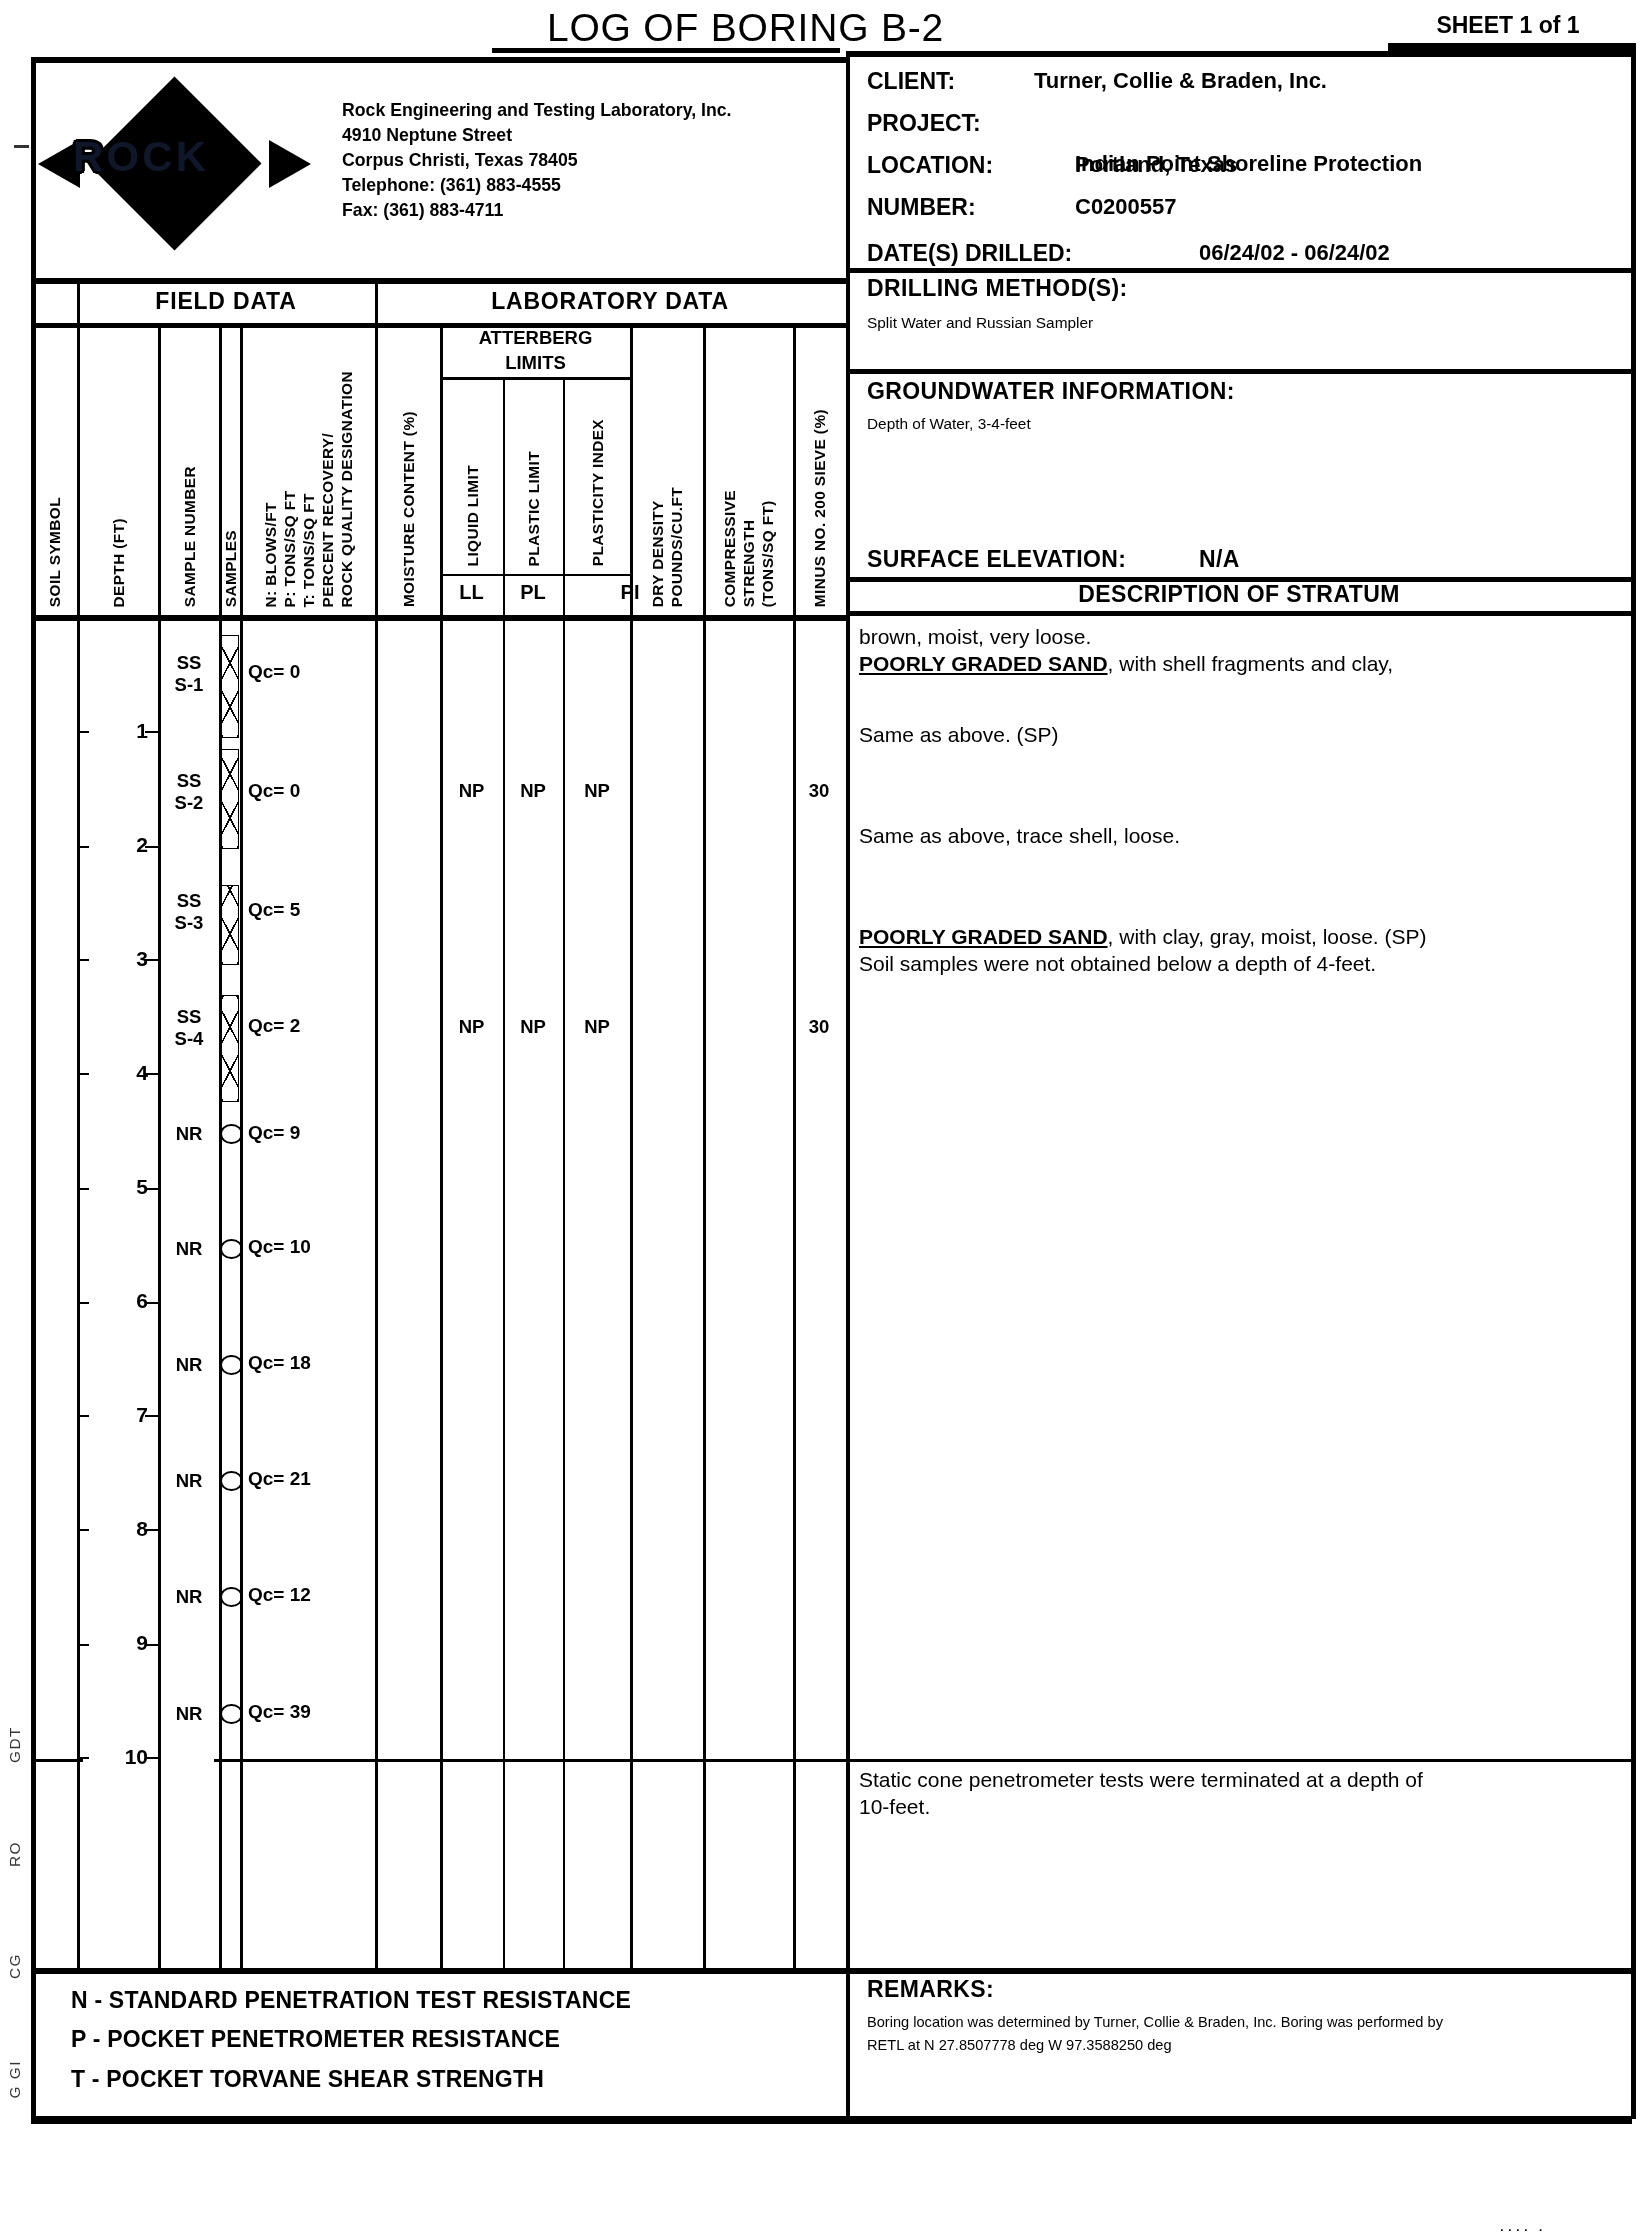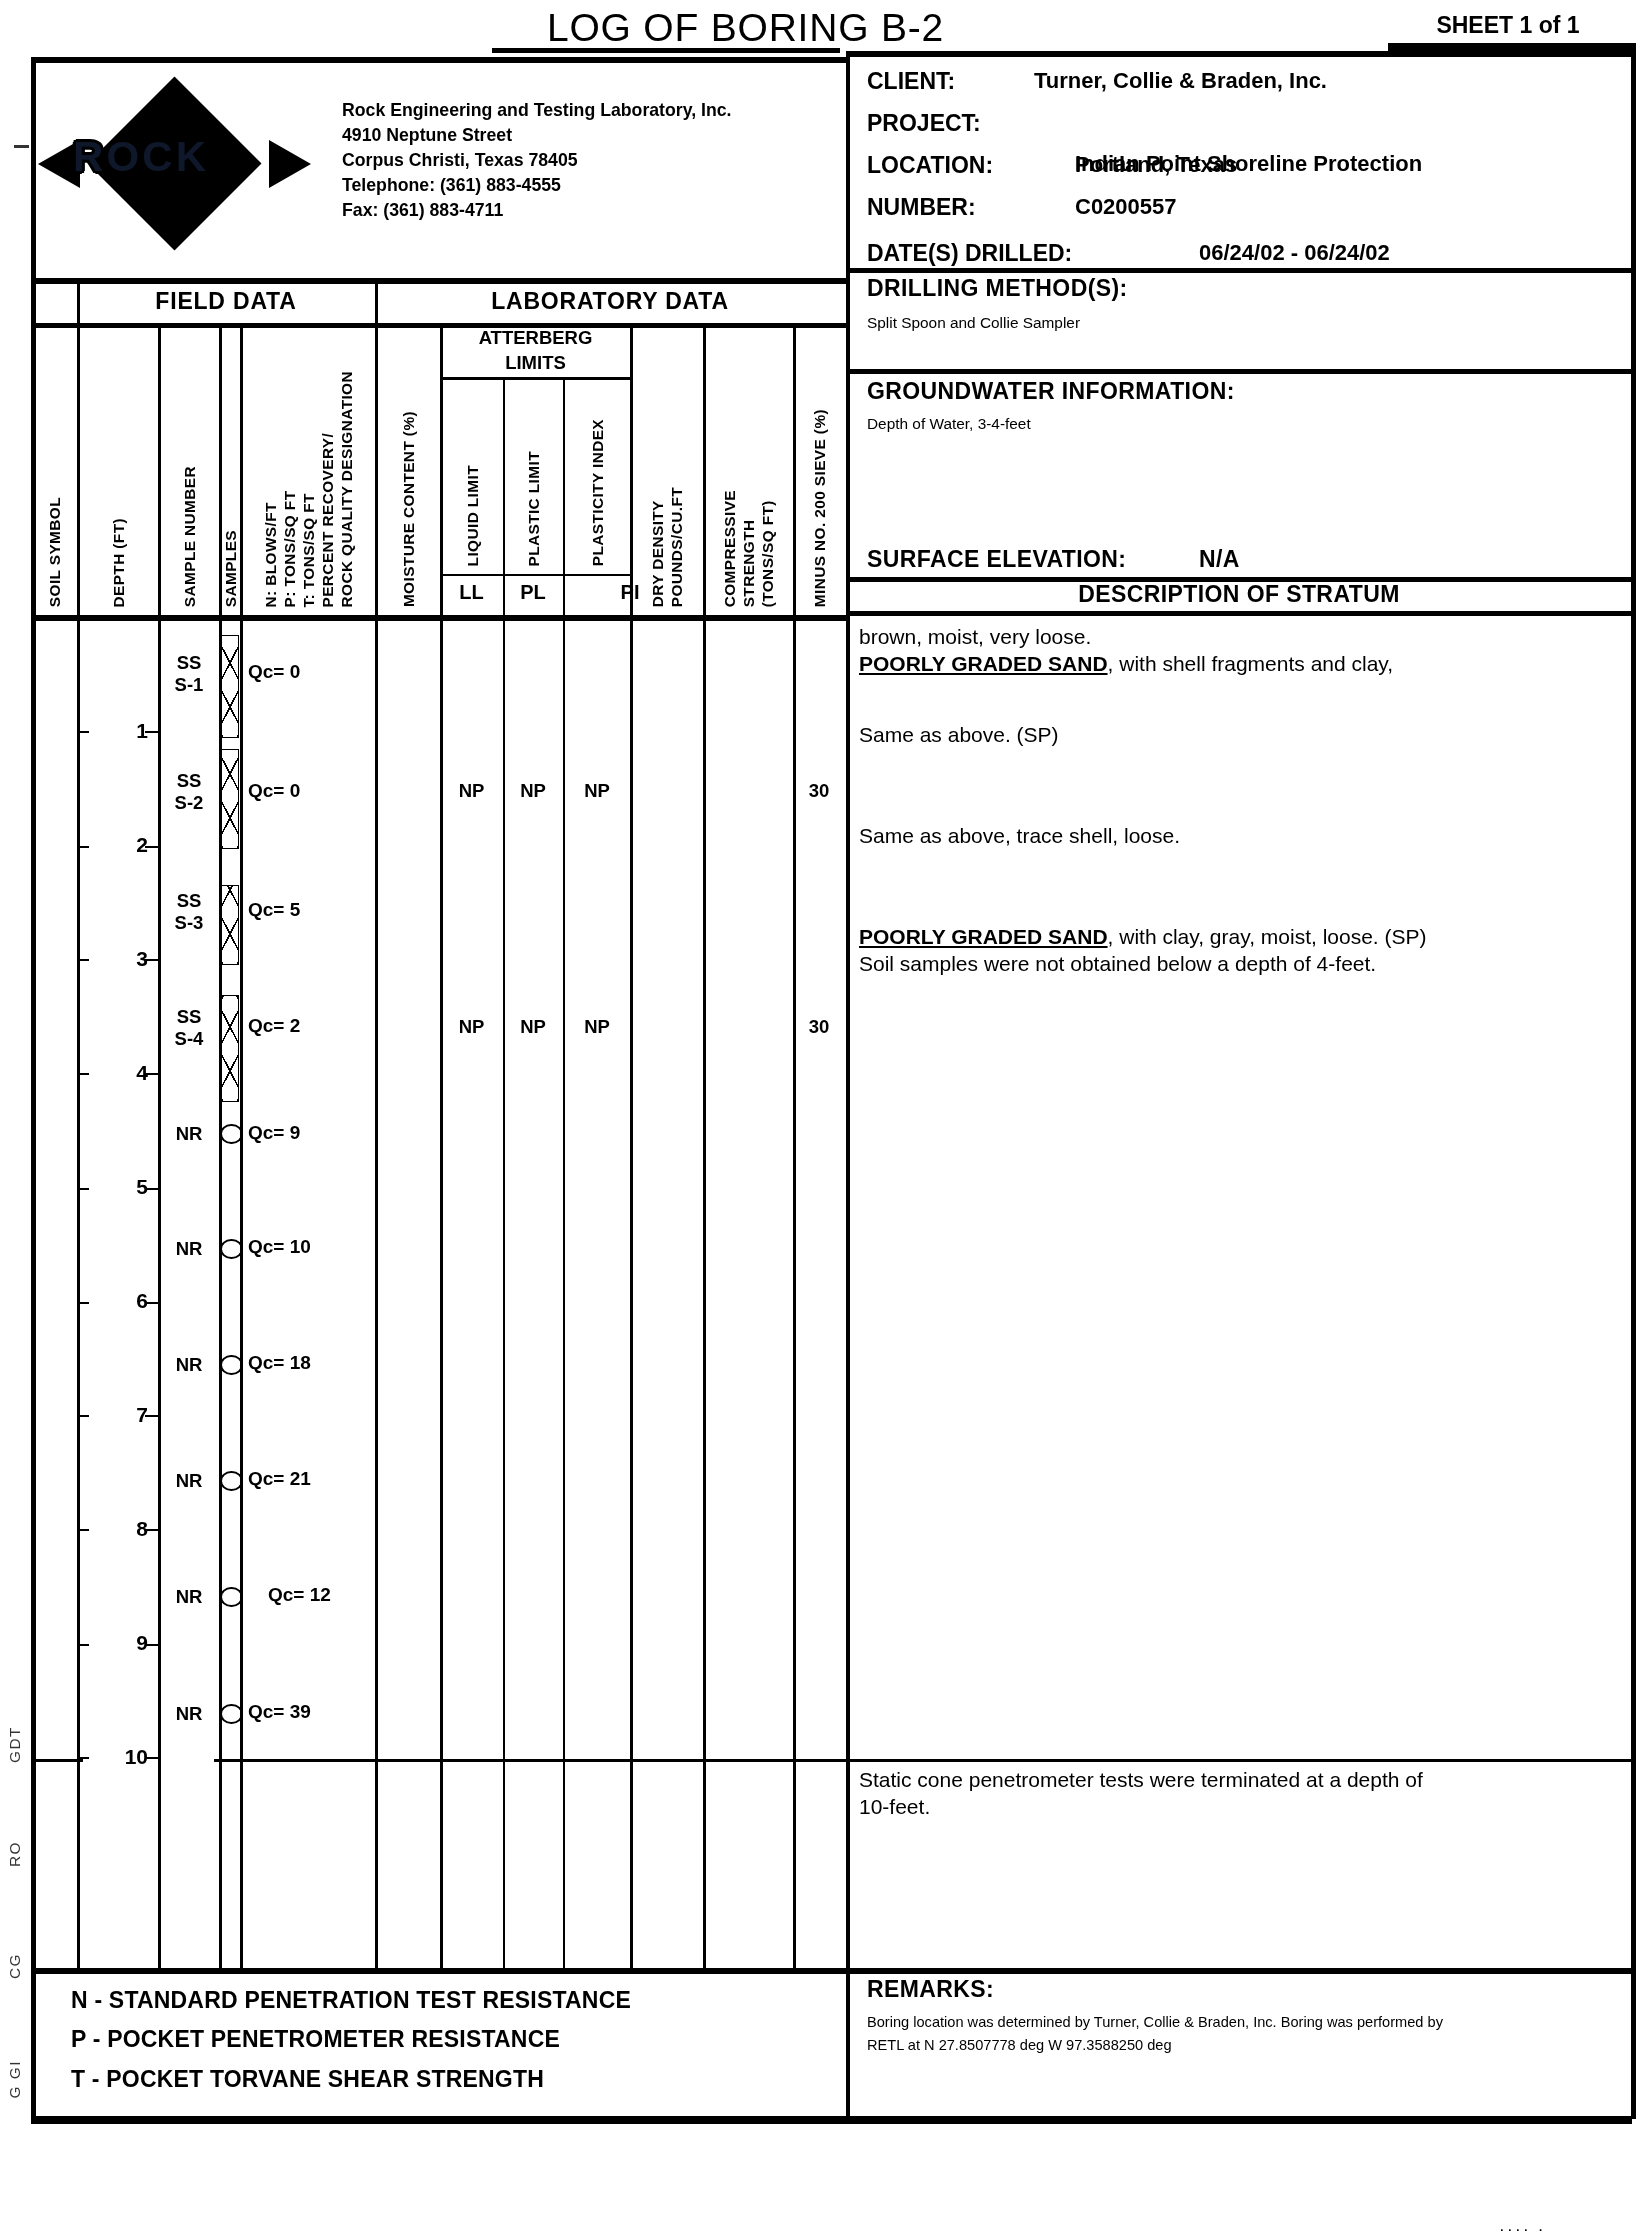--- a/index.html
+++ b/index.html
@@ -91,21 +91,21 @@
     <div class="abs projvalue" style="left:1075px;top:110px;margin-top:41px;">Indian Point Shoreline Protection</div>
     <div class="abs projlabel" style="left:867px;top:152px;">LOCATION:</div>
     <div class="abs projvalue" style="left:1075px;top:152px;">Portland, Texas</div>
     <div class="abs projlabel" style="left:867px;top:194px;">NUMBER:</div>
     <div class="abs projvalue" style="left:1075px;top:194px;">C0200557</div>
     <div class="abs projlabel" style="left:867px;top:240px;">DATE(S) DRILLED:</div>
     <div class="abs projvalue" style="left:1199px;top:240px;">06/24/02 - 06/24/02</div>
   </div>
 
   <div class="abs sechead" style="left:867px;top:275px;">DRILLING METHOD(S):</div>
-  <div class="abs secbody" style="left:867px;top:314px;">Split Spoon and Collie Sampler</div>
+  <div class="abs secbody" style="left:867px;top:314px;">Split Water and Russian Sampler</div>
   <div class="abs sechead" style="left:867px;top:378px;">GROUNDWATER INFORMATION:</div>
   <div class="abs secbody" style="left:867px;top:415px;">Depth of Water, 3-4-feet</div>
   <div class="abs sechead" style="left:867px;top:546px;">SURFACE ELEVATION:</div>
   <div class="abs sechead" style="left:1199px;top:546px;">N/A</div>
   <div class="abs sechead ctr" style="left:846px;top:581px;width:786px;">DESCRIPTION OF STRATUM</div>
 
   <div class="abs band ctr" style="left:77px;top:288px;width:298px;">FIELD DATA</div>
   <div class="abs band ctr" style="left:375px;top:288px;width:470px;">LABORATORY DATA</div>
   <div class="abs att ctr" style="left:440px;top:327px;width:191px;">ATTERBERG</div>
   <div class="abs att ctr" style="left:440px;top:352px;width:191px;">LIMITS</div>
@@ -309,21 +309,21 @@
       <div class="abs qc" style="left:248px;top:1352px;">Qc= 18</div>
       <div class="abs sampnum" style="left:158px;top:1470px;width:62px;">
         <div>NR</div>
       </div>
       <div class="nrcirc" style="left:220px;top:1471px;width:18.5px;height:16px;"></div>
       <div class="abs qc" style="left:248px;top:1468px;">Qc= 21</div>
       <div class="abs sampnum" style="left:158px;top:1586px;width:62px;">
         <div>NR</div>
       </div>
       <div class="nrcirc" style="left:220px;top:1587px;width:18.5px;height:16px;"></div>
-      <div class="abs qc" style="left:248px;top:1584px;margin-left:20px;">Qc= 12</div>
+      <div class="abs qc" style="left:248px;top:1584px;">Qc= 12</div>
       <div class="abs sampnum" style="left:158px;top:1703px;width:62px;">
         <div>NR</div>
       </div>
       <div class="nrcirc" style="left:220px;top:1704px;width:18.5px;height:16px;"></div>
       <div class="abs qc" style="left:248px;top:1701px;">Qc= 39</div>
     </div>
   <div id="descs">
       <div class="abs strata" style="left:859px;top:623px;width:761px;">
         <div>brown, moist, very loose.</div>
         <div><span class="sname">POORLY GRADED SAND</span>, with shell fragments and clay,</div>

